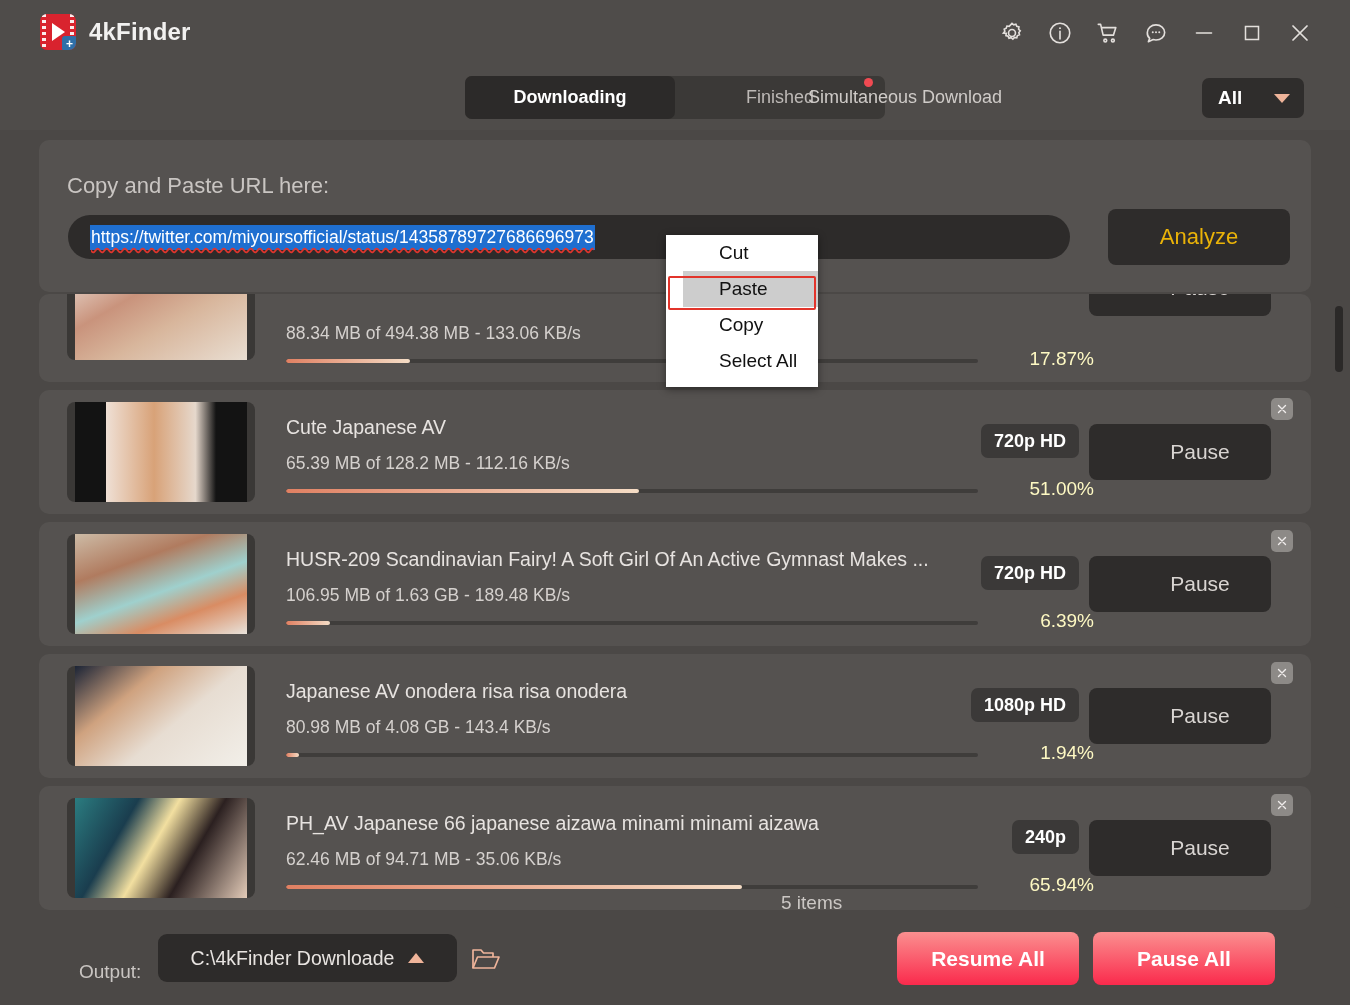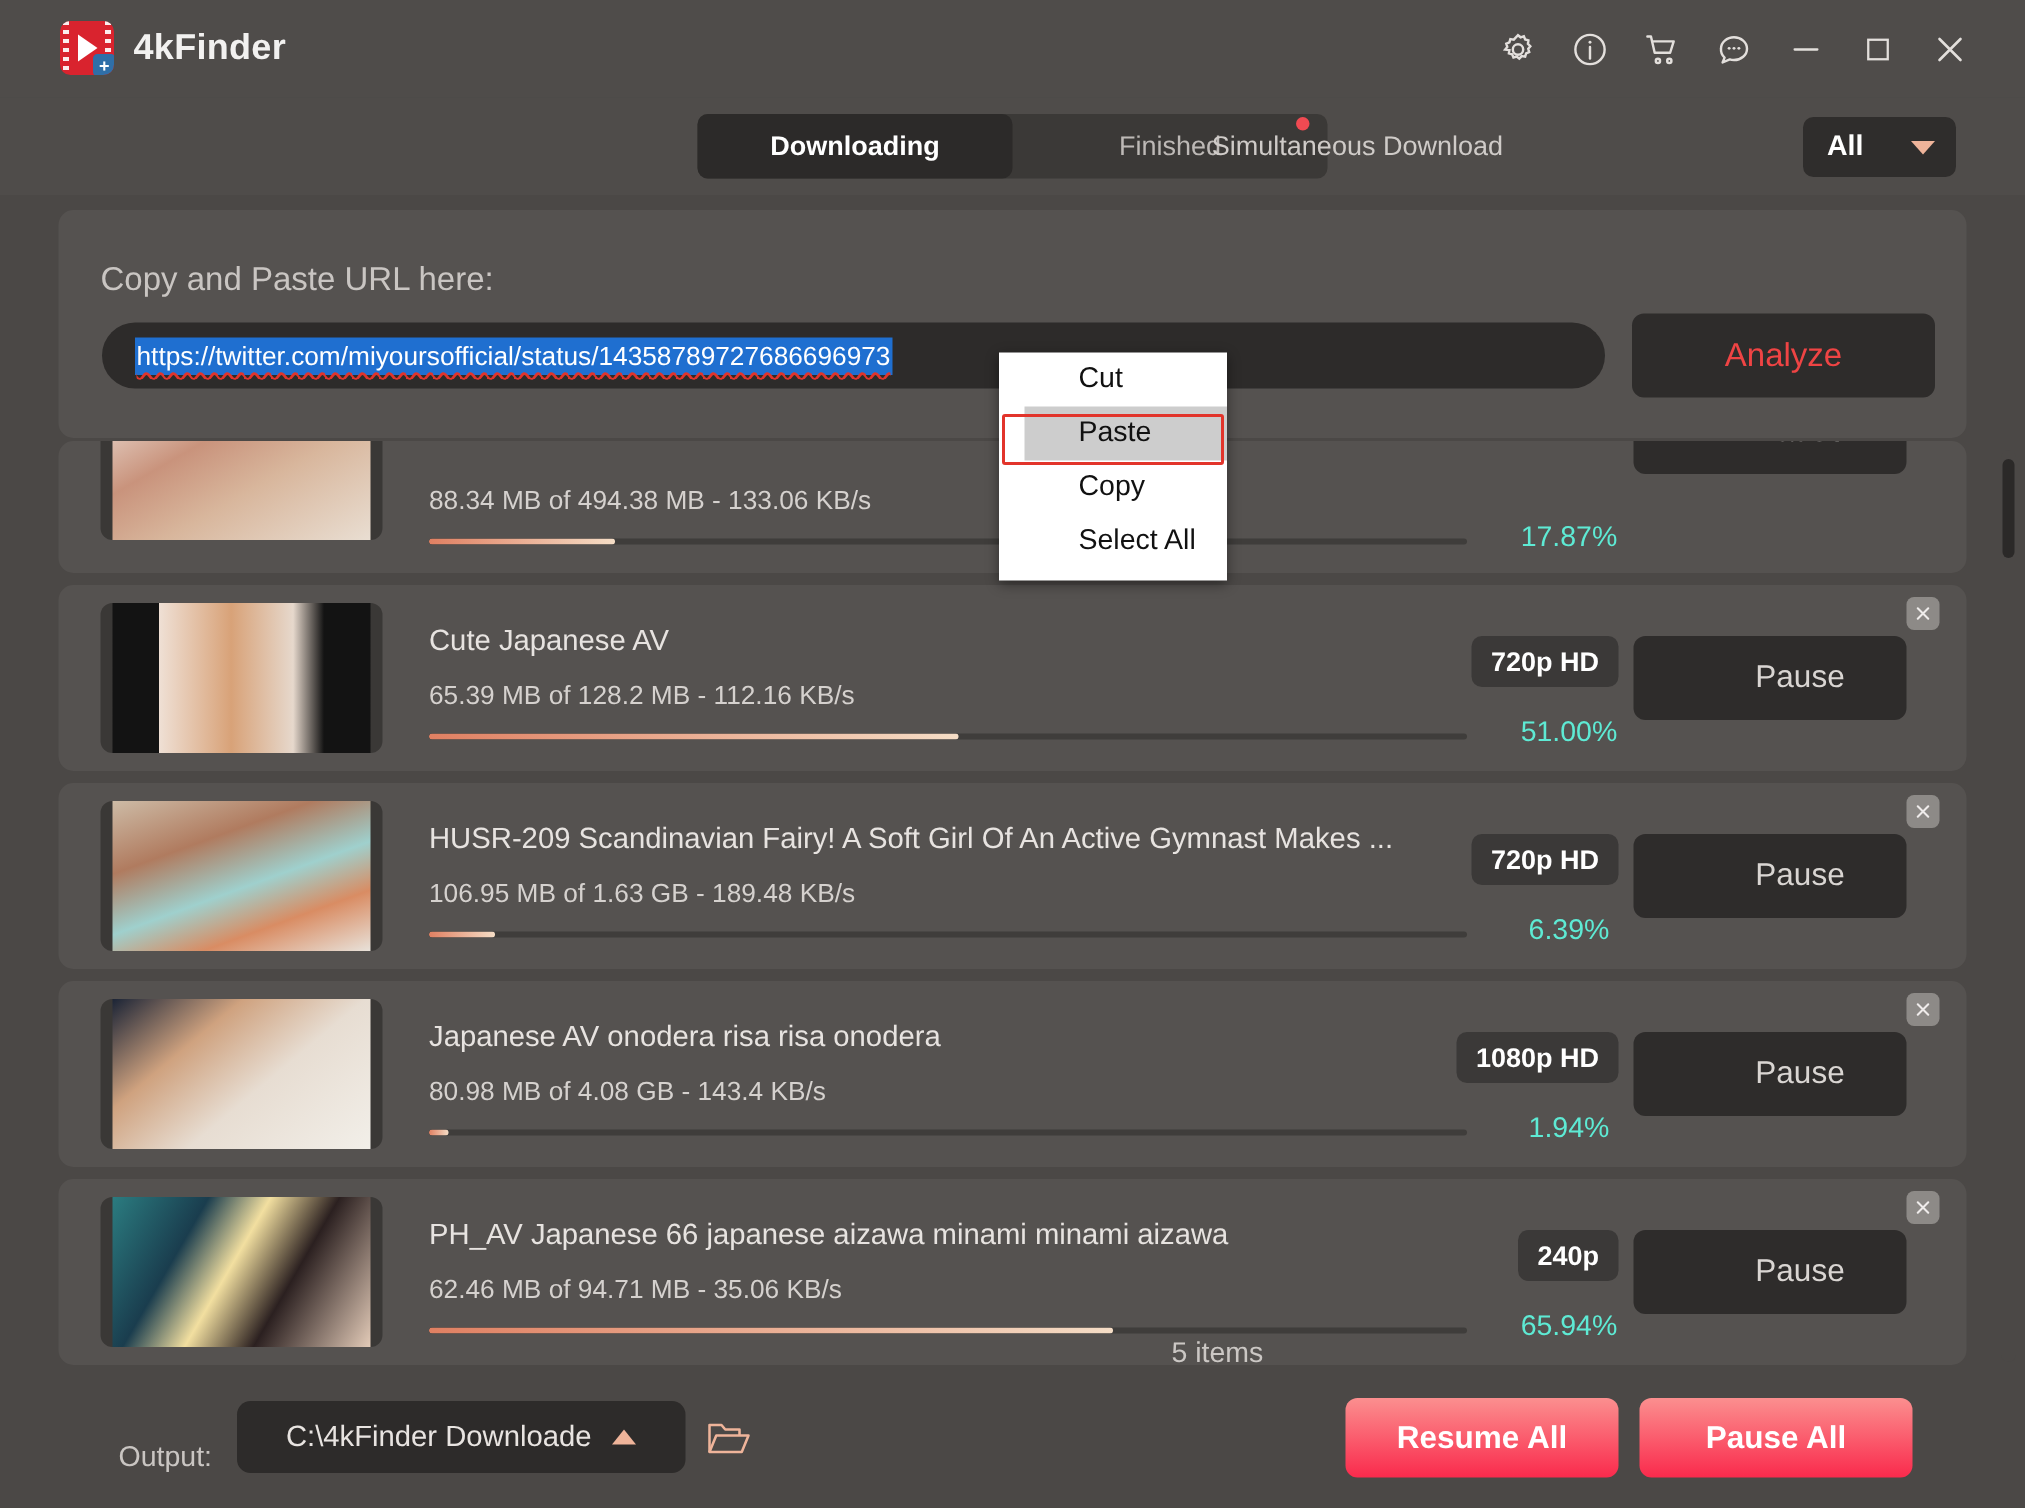--- a/index.html
+++ b/index.html
@@ -128,24 +128,24 @@
   #url-text {
     position: relative;
     color: #ffffff; font-size: 17.5px; white-space: nowrap;
     background: #1f6fd0; padding: 2px 1px;
     text-decoration: underline wavy #e0342c;
     text-decoration-skip-ink: none;
     text-underline-offset: 5px;
   }
   #analyze-btn {
     position: absolute; right: 21px; top: 69px;
-    width: 202px; height: 56px;
+    width: 182px; height: 56px;
     background: #2e2c2b; border-radius: 8px;
     display: flex; align-items: center; justify-content: center;
-    color: #ef4444; font-size: 22px; cursor: pointer;
+    color: #eab308; font-size: 22px; cursor: pointer;
   }
 
   
   #list {
     position: absolute; left: 39px; top: 294px;
     width: 1272px; height: 620px;
   }
   .row {
     position: relative;
     margin-bottom: 8px;
@@ -177,22 +177,22 @@
     position: absolute; left: 0; top: 99px; width: 692px; height: 4px;
     background: #3f3d3b; border-radius: 2px; overflow: hidden;
   }
   .bar-fill {
     height: 100%;
     background: linear-gradient(to right, #e08062, #f5ddc6);
     border-radius: 2px;
   }
   .pct {
     position: absolute; left: 712px; top: 88px; width: 96px;
-    text-align: center;
-    color: #5eead4; font-size: 19px;
+    text-align: right;
+    color: #fef9c3; font-size: 19px;
   }
   .quality {
     position: absolute; right: 232px; top: 34px;
     height: 34px; padding: 0 13px;
     background: #3b3938; border-radius: 7px;
     display: flex; align-items: center; justify-content: center;
     color: #ffffff; font-size: 18px; font-weight: bold;
     white-space: nowrap;
   }
   .pausebtn {

